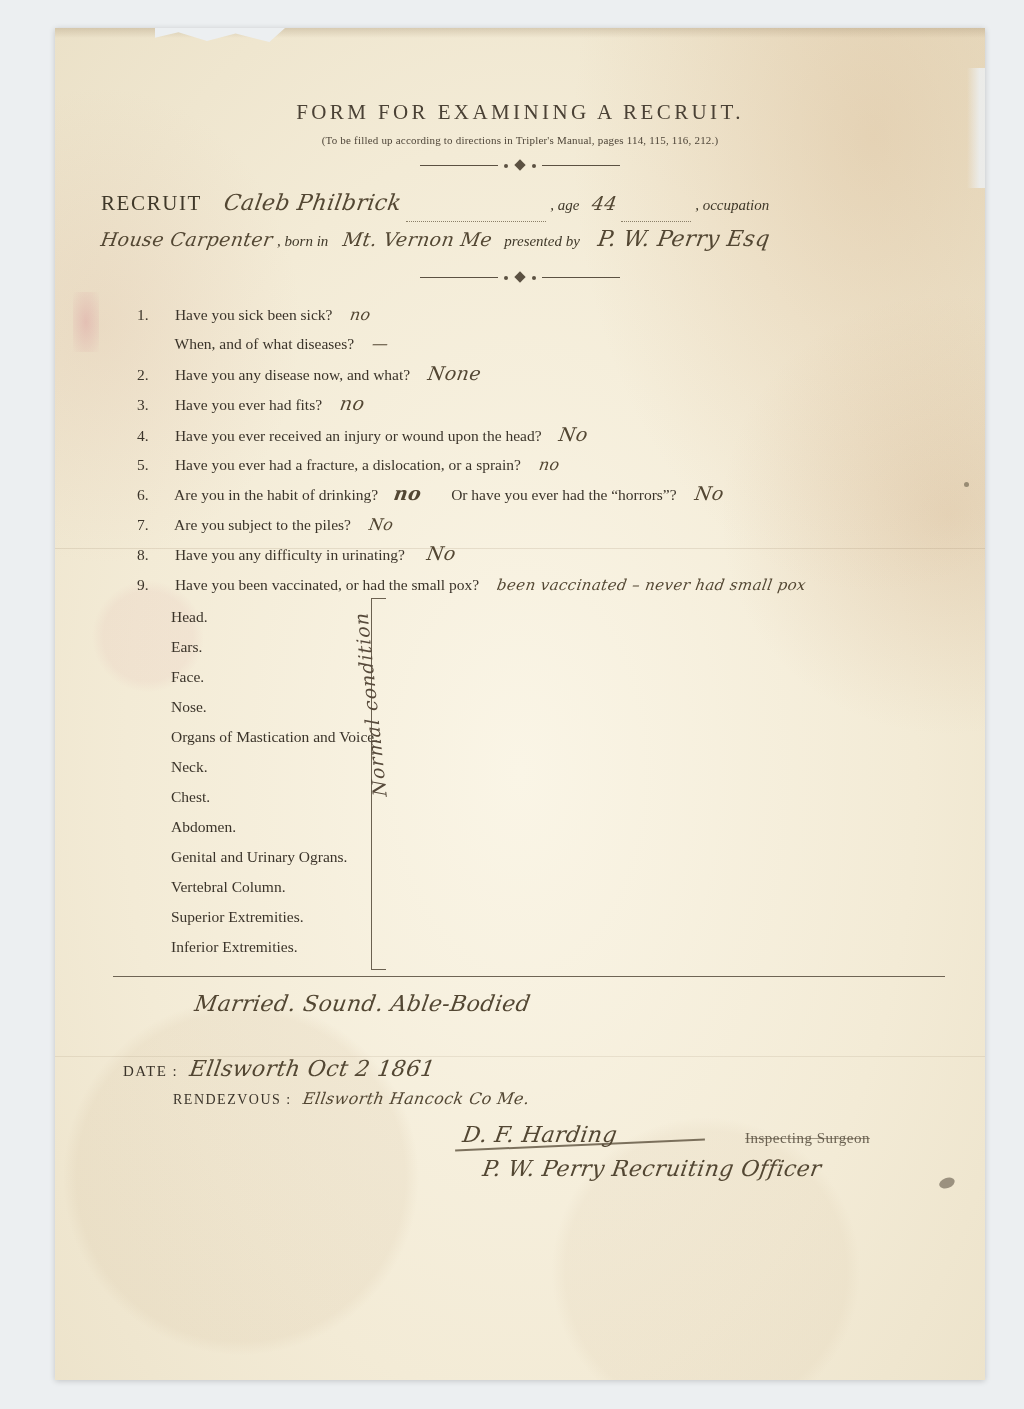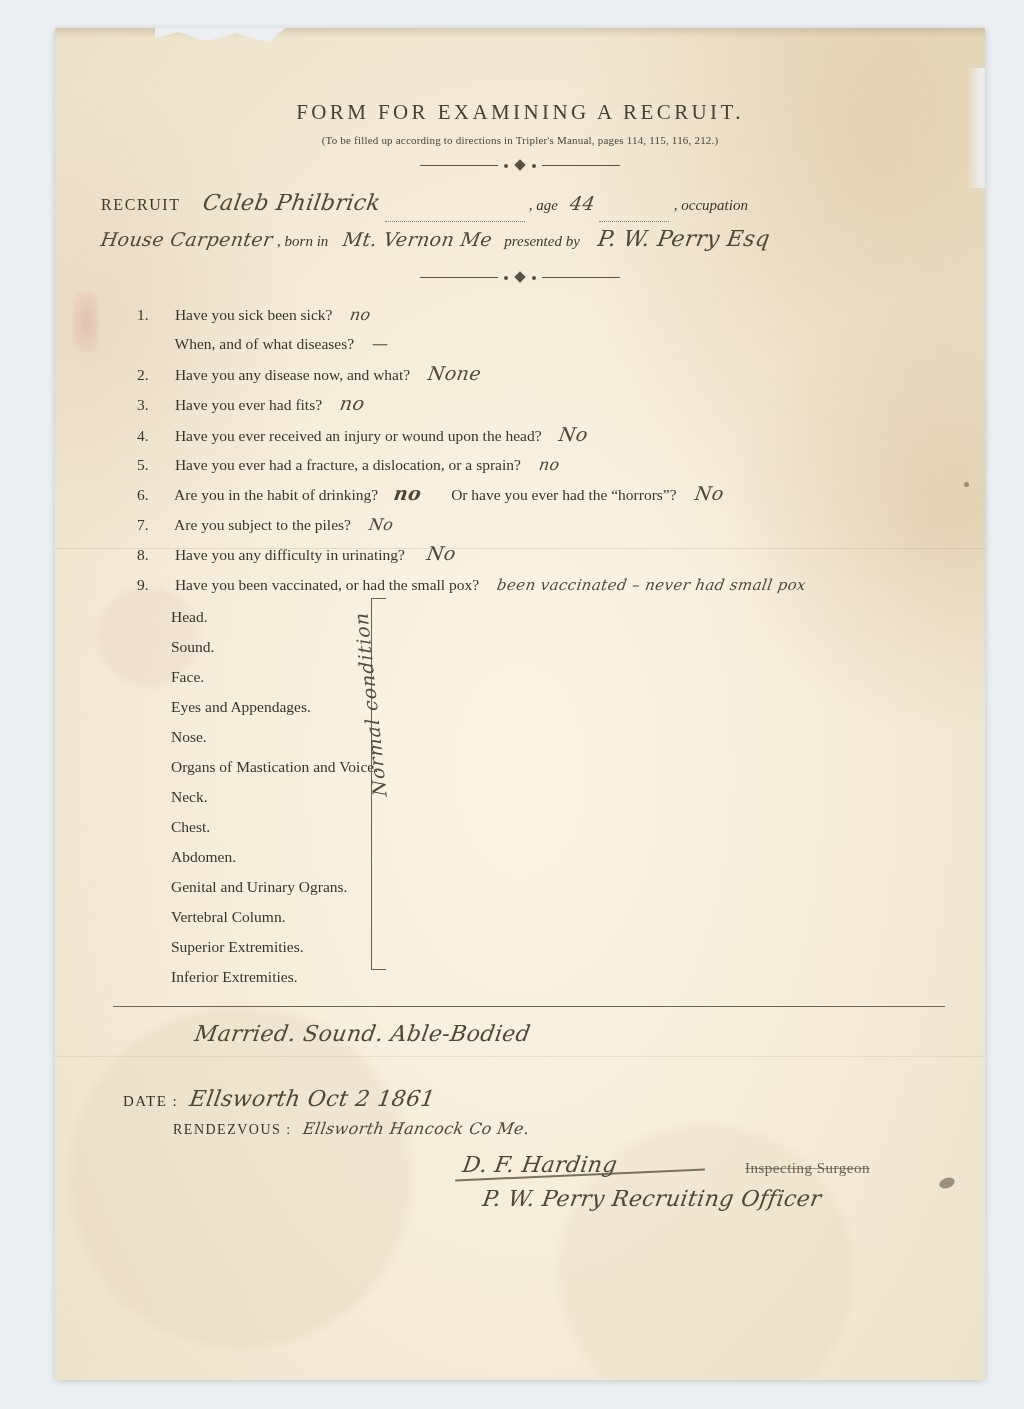--- a/index.html
+++ b/index.html
@@ -122,21 +122,21 @@
 
   .hdr-line {
     margin-top: 16px;
     padding: 0 46px;
     font-size: 17px;
     line-height: 34px;
     color: #3f3829;
   }
   .lbl-caps {
     letter-spacing: 1.6px;
-    font-size: 16px;
+    font-size: 21px;
   }
   .lbl-ital {
     font-style: italic;
     font-size: 15px;
   }
   .hand {
     font-family: "DejaVu Serif", serif;
     font-style: italic;
     color: #534733;
     transform: skewX(-9deg);
@@ -404,23 +404,22 @@
         <span class="qnum">9.</span>
         <span>Have you been vaccinated, or had the small pox?</span>
         <span class="hand sm" style="margin-left:14px;font-size:15px;">been vaccinated – never had small pox</span>
       </div>
     </div>
 
     <div class="organs">
       <div class="brace"></div>
       <div class="brace-text">Normal condition</div>
       <div>Head.</div>
-      <div>Sound.</div>
+      <div>Ears.</div>
       <div>Face.</div>
-      <div>Eyes and Appendages.</div>
       <div>Nose.</div>
       <div>Organs of Mastication and  Voice.</div>
       <div>Neck.</div>
       <div>Chest.</div>
       <div>Abdomen.</div>
       <div>Genital and Urinary Ograns.</div>
       <div>Vertebral Column.</div>
       <div>Superior Extremities.</div>
       <div>Inferior Extremities.</div>
     </div>

